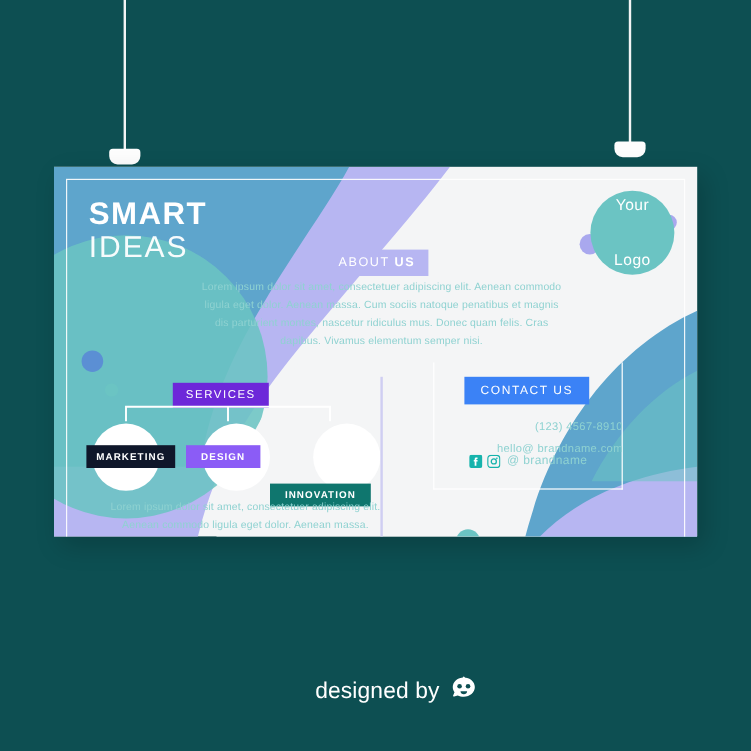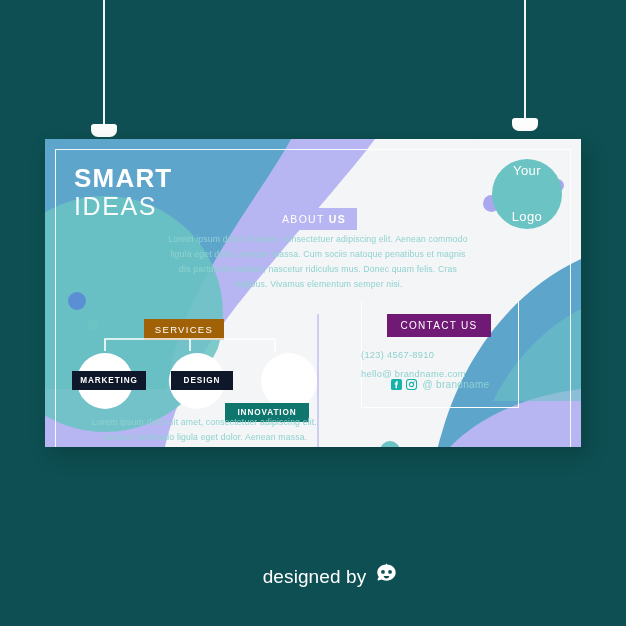--- a/index.html
+++ b/index.html
@@ -86,63 +86,63 @@
     position: absolute; left: 123px; top: 93px; width: 300px;
     text-align: center; color: #8fd2d1;
     font-size: 8.7px; line-height: 1.72; font-weight: 400;
     letter-spacing: 0.15px;
   }
 
   
   .badge-services {
     position: absolute; left: 99px; top: 180px;
     width: 80px; padding: 5px 0;
-    background: #a16207; font-size: 9.5px; font-weight: 300;
+    background: #6d28d9; font-size: 9.5px; font-weight: 300;
   }
   .connectors { position: absolute; left: 40px; top: 196px; }
 
   .circle-row { position: absolute; left: 32px; top: 214px; width: 248px; height: 56px; }
   .svc-circle {
     position: absolute; width: 56px; height: 56px;
     border-radius: 50%; background: #ffffff;
   }
   .svc-circle.c1 { left: 0px; }
   .svc-circle.c2 { left: 92px; }
   .svc-circle.c3 { left: 184px; }
 
   .svc-badge {
     position: absolute; top: 232px; padding: 5px 0;
     font-size: 8.2px; font-weight: bold; letter-spacing: 0.9px;
     color: #ffffff; text-align: center;
   }
   .svc-badge.b1 { left: 27px;  width: 74px; background: #0f172a; }
-  .svc-badge.b2 { left: 110px; width: 62px; background: #0f172a; margin-left: 16px; }
+  .svc-badge.b2 { left: 110px; width: 62px; background: #8b5cf6; }
   .svc-badge.b3 { left: 180px; width: 84px; background: #0f766e; margin-top: 32px; }
 
   .services-body {
     position: absolute; left: 42px; top: 276px; width: 235px;
     text-align: center; color: #8fd2d1;
     font-size: 8.7px; line-height: 1.78; letter-spacing: 0.15px;
   }
 
   
   .divider {
     position: absolute; left: 272px; top: 175px;
     width: 1.5px; height: 135px; background: #cfcef2;
   }
 
   
   .badge-contact {
     position: absolute; left: 342px; top: 175px;
     width: 104px; padding: 6px 0;
-    background: #701a75; font-size: 10px; font-weight: 300;
+    background: #3b82f6; font-size: 10px; font-weight: 300;
   }
   .contact-lines {
     position: absolute; left: 316px; top: 207px; width: 158px;
-    text-align: left; color: #8fd2d1;
+    text-align: right; color: #8fd2d1;
     font-size: 9.3px; line-height: 2.05; letter-spacing: 0.3px;
   }
   .social-row {
     position: absolute; left: 316px; top: 240px; width: 158px;
     display: flex; align-items: center; justify-content: center; gap: 4px;
     color: #8fd2d1; font-size: 10px; letter-spacing: 0.3px;
   }
   .social-row svg { display: block; }
   .social-handle { margin-left: 2px; }
 

